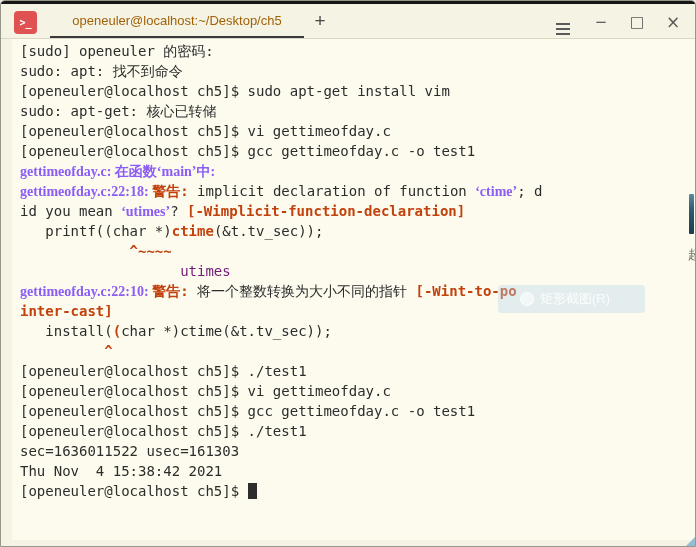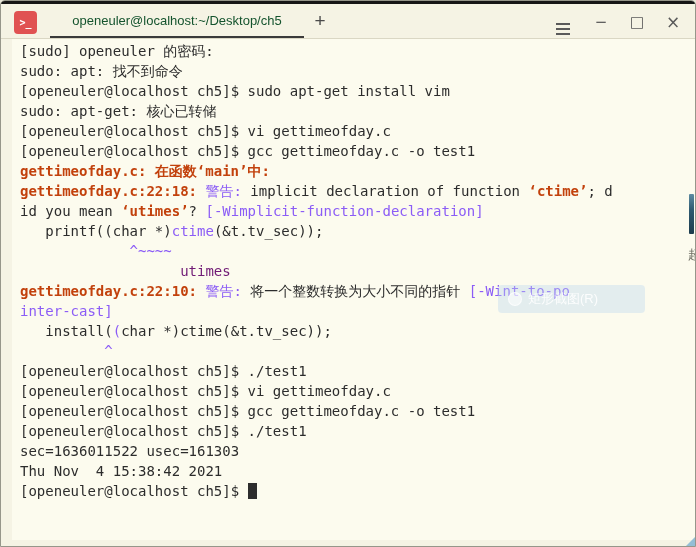--- a/index.html
+++ b/index.html
@@ -18,21 +18,21 @@
   .appicon {
     position:absolute; left:13px; top:7px; width:23px; height:23px;
     background:#e05252; border-radius:4px; color:#fff;
     font:bold 10px/23px "DejaVu Sans Mono", monospace; text-align:center;
   }
   .tab {
     position:absolute; left:49px; top:0; width:254px; height:34px;
     display:flex; align-items:center; justify-content:center;
     border-bottom:2px solid #3a3a3a;
   }
-  .tabtitle { font-size:13px; color:#14532d; }
+  .tabtitle { font-size:13px; color:#a16207; }
   .newtab {
     position:absolute; left:306px; top:4px; width:26px; height:26px;
     background:none; border:none; font-size:19px; color:#4a4a4a; cursor:pointer;
   }
   .winbtn {
     position:absolute; top:4px; width:28px; height:28px; background:none; border:none;
     color:#5a5a5a; font-size:15px; line-height:28px; text-align:center; cursor:pointer;
     font-family:"DejaVu Sans", sans-serif;
   }
   .btn-menu { right:118px; }
@@ -46,40 +46,40 @@
   .hamb::before { position:absolute; top:-5px; }
   .hamb::after { position:absolute; top:5px; }
   .term {
     position:absolute; top:38px; left:11px; width:688px; bottom:6px;
     background:#fcfbee; border-right:1px solid #88887a;
     padding:2px 0 0 8px;
     font-family:"DejaVu Sans Mono","Liberation Mono", monospace;
     font-size:14px; line-height:20px; color:#2c2c2c;
   }
   .tline { white-space:pre; height:20px; }
-  .tb { font-weight:bold; color:#c2410c; }
-  .tm { font-weight:normal; color:#8b5cf6; }
+  .tb { font-weight:bold; color:#8b5cf6;font-family:Liberation Serif, serif; }
+  .tm { font-weight:bold; color:#c2410c; }
   .tg { color:#701a75; }
   .cursor {
     display:inline-block; width:9px; height:16px; background:#2d2d2d;
     vertical-align:-3px;
   }
   .thumb {
     position:absolute; right:1px; top:193px; width:5px; height:40px;
     background:linear-gradient(180deg,#5d8ba2 0%,#2e5a70 40%,#1c3b4c 100%);
     border-radius:1px;
   }
   .edgeglyph {
     position:absolute; right:0; top:246px; width:7px; height:16px; overflow:hidden;
     font:13px/16px "DejaVu Sans", sans-serif; color:#6e6e64;
   }
   .tooltip {
     position:absolute; left:497px; top:284px; width:147px; height:28px;
     background:rgba(186,216,238,0.38); border-radius:4px;
-    display:flex; align-items:center; gap:6px; padding-left:10px;
+    display:flex; align-items:center; gap:6px; padding-left:22px;
     pointer-events:none;
   }
   .tooltip-icon {
     width:14px; height:14px; border-radius:50%;
     background:rgba(255,255,255,0.55); border:1px solid rgba(255,255,255,0.7);
   }
   .tooltip-label { font-size:13px; color:rgba(255,255,255,0.88); white-space:nowrap; }
   .grip {
     position:absolute; right:0; bottom:0; width:0; height:0;
     border-left:9px solid transparent; border-bottom:9px solid rgba(130,180,210,0.85);

